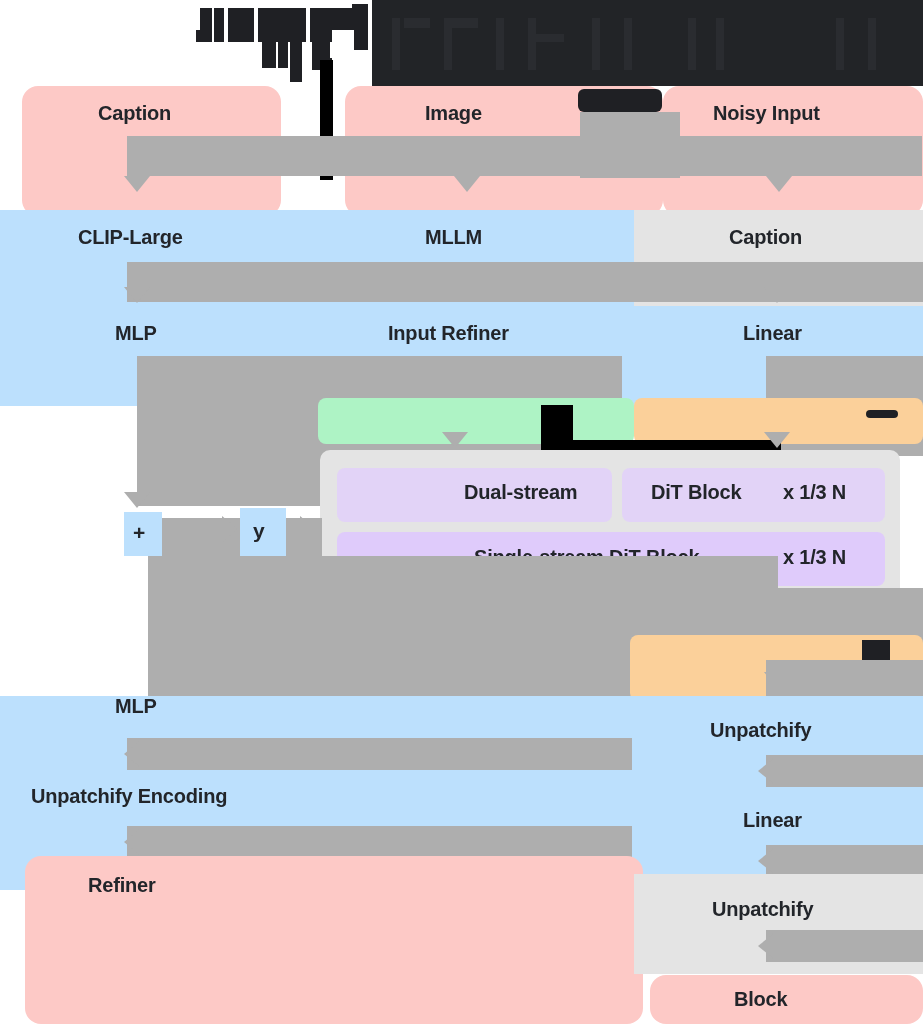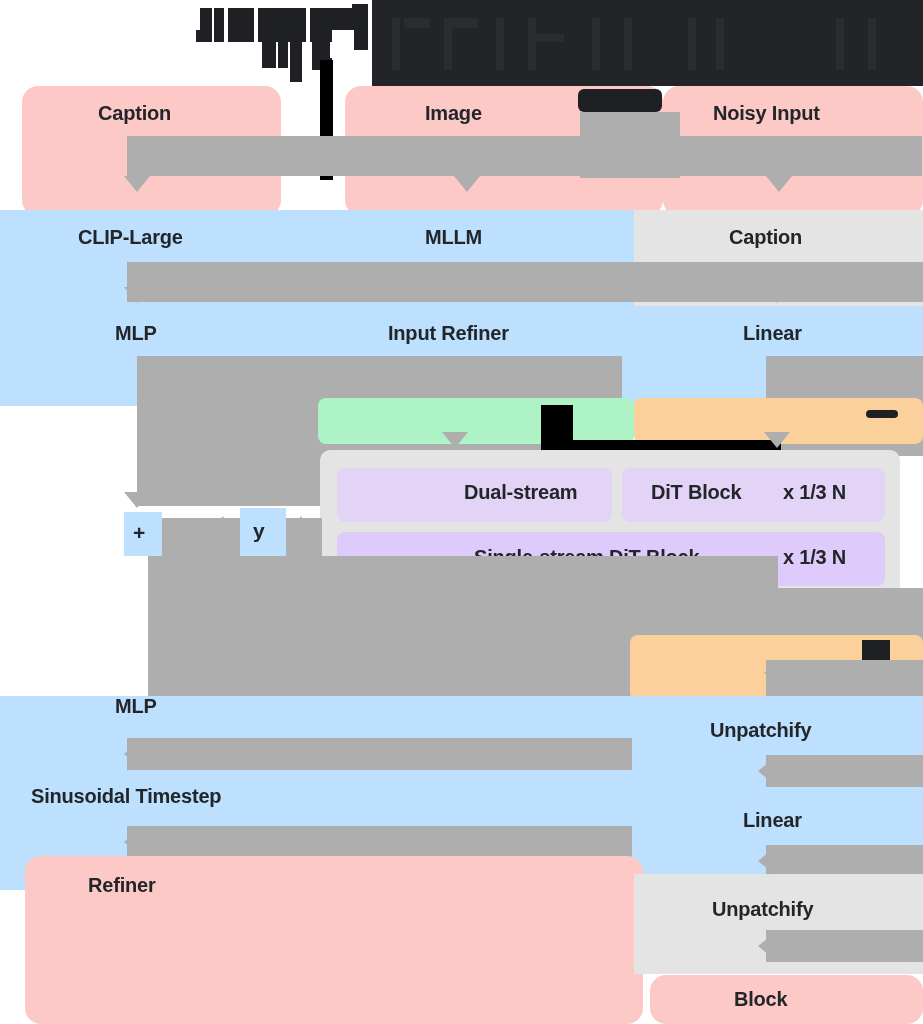--- a/index.html
+++ b/index.html
@@ -196,21 +196,21 @@
 
   <div class="band orange r8" style="left:630px; top:635px; width:293px; height:66px;"></div>
   <div class="band black" style="left:862px; top:640px; width:28px; height:62px;"></div>
   <div class="band neardk" style="left:862px; top:640px; width:28px; height:22px;"></div>
   <div class="tri-down" style="left:764px; top:672px;"></div>
   <div class="band arrow" style="left:766px; top:660px; width:157px; height:40px;"></div>
 
   <div class="band blue" style="left:0px; top:696px; width:923px; height:194px;"></div>
 
   <div class="lbl" style="left:115px; top:695px; font-size:20px;">MLP</div>
-  <div class="lbl" style="left:31px; top:785px; font-size:20px;">Sinusoidal Timestep</div>
+  <div class="lbl" style="left:31px; top:785px; font-size:20px;">Unpatchify Encoding</div>
 
   <div class="band arrow" style="left:127px; top:738px; width:505px; height:32px;"></div>
   <div class="tri-left" style="left:124px; top:741px;"></div>
   <div class="band arrow" style="left:127px; top:826px; width:505px; height:32px;"></div>
   <div class="tri-left" style="left:124px; top:829px;"></div>
 
   <div class="lbl" style="left:710px; top:719px; font-size:20px;">Unpatchify</div>
   <div class="band arrow" style="left:766px; top:755px; width:157px; height:32px;"></div>
   <div class="tri-left" style="left:758px; top:758px;"></div>
 

